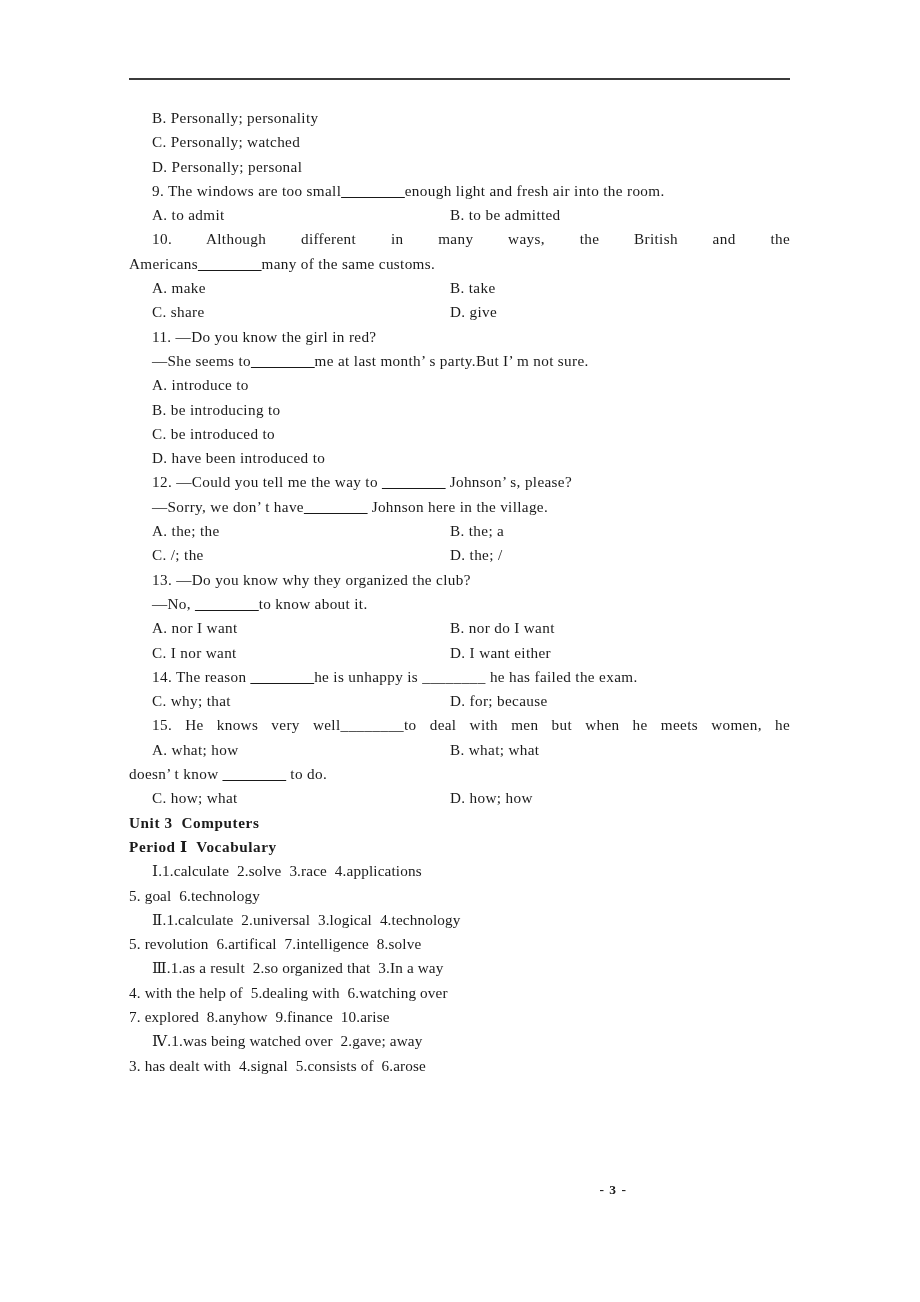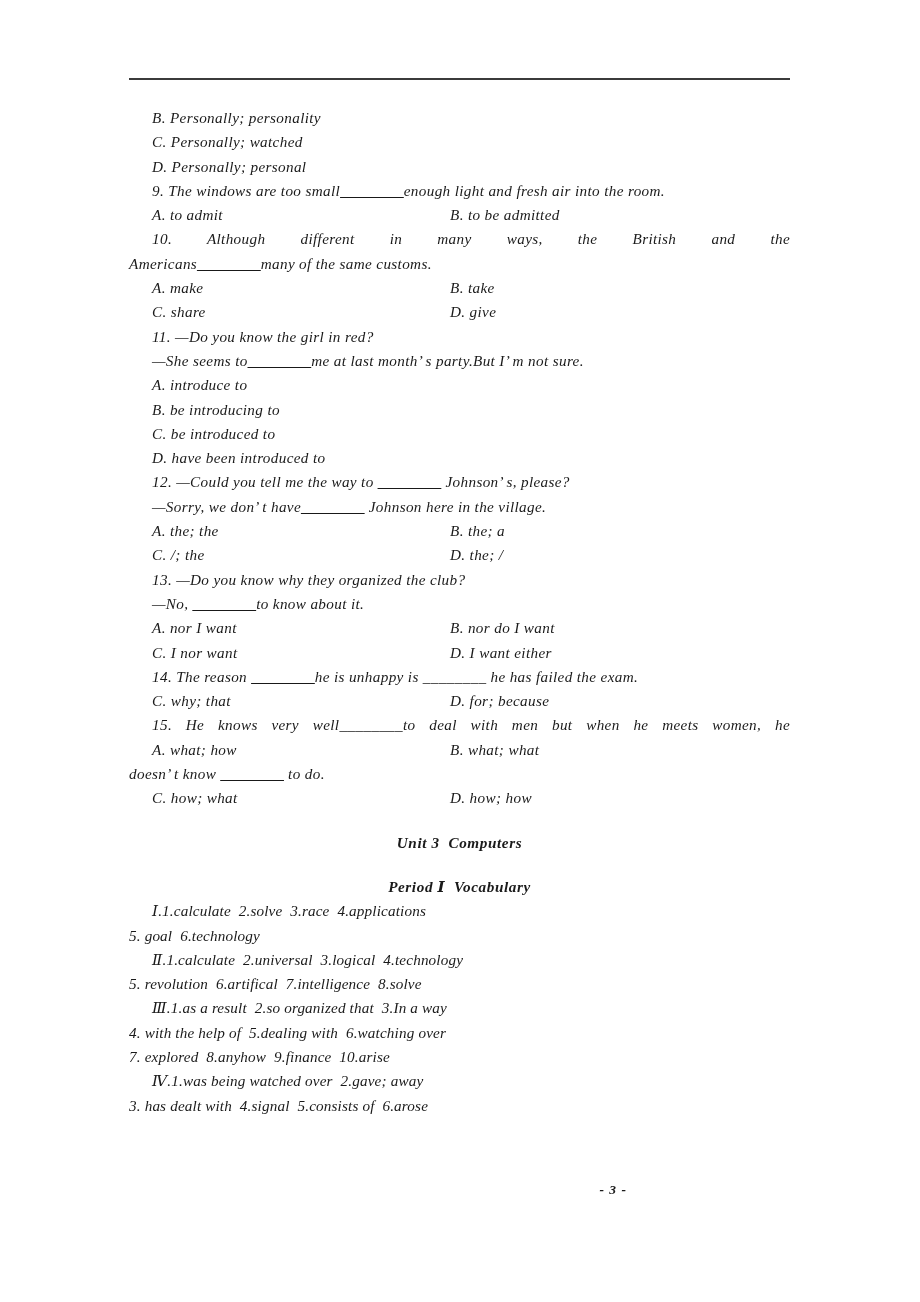--- a/index.html
+++ b/index.html
@@ -16,21 +16,20 @@
     color: #000000;
     overflow: hidden;
   }
 
   .page {
     position: absolute;
     left: 0; top: 0;
     width: 757px;
     height: 1302px;
     box-sizing: border-box;
-    font-style: italic;
   }
 
   
   .header-rule {
     position: absolute;
     left: 129px;
     top: 78px;
     width: 661px;
     height: 2px;
     background: #3b3b3b;
@@ -62,24 +61,22 @@
     text-align: justify;
     text-align-last: justify;
     padding-left: 23px;
   }
 
   
   .opt-a { display: inline-block; }
 
   .line.center {
     white-space: pre;
-    text-align: center;
     font-weight: bold;
     letter-spacing: 0.6px;
-    margin-top: 20px;
   }
 
   
   .blank {
     text-decoration: underline;
     text-decoration-color: #1a1a1a;
   }
 
   
   .line.key { letter-spacing: 0.15px; }

